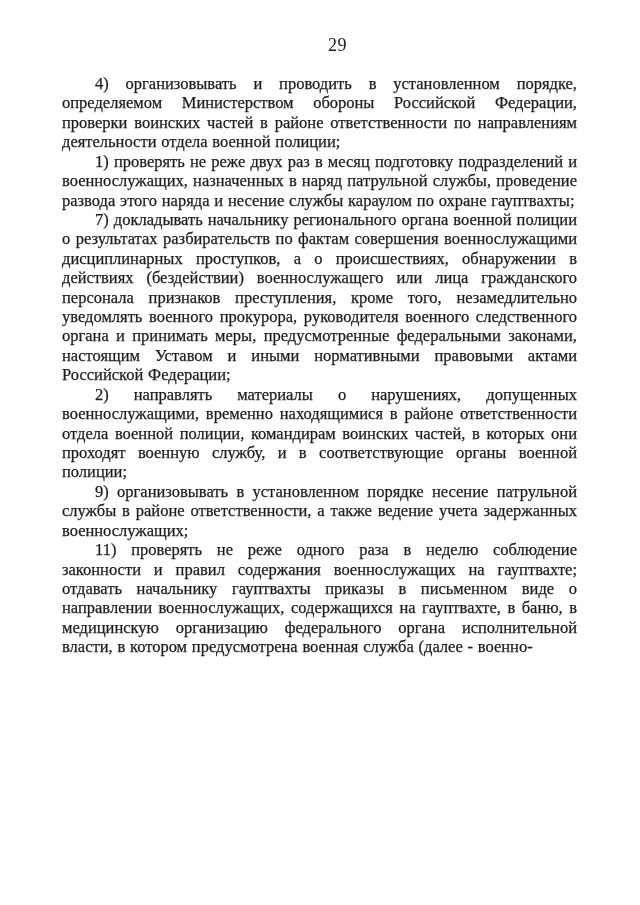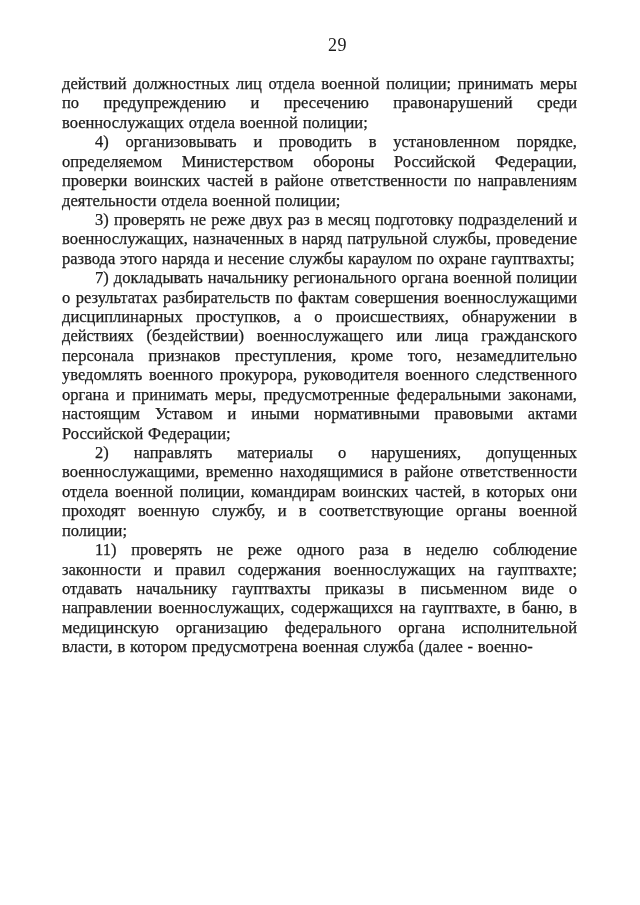--- a/index.html
+++ b/index.html
@@ -42,20 +42,20 @@
   .doc-body p.continuation {
     text-indent: 0;
   }
 </style>
 </head>
 <body style="color: rgb(28, 28, 28); background: rgb(255, 255, 255);">
 
 <div class="page">
   <div class="page-number">29</div>
   <div class="doc-body">
-      <p class="continuation">действий должностных лиц отдела военной полиции; принимать меры по предупреждению и пресечению правонарушений среди военнослужащих отдела военной полиции;</p>
       <p>4) организовывать и проводить в установленном порядке, определяемом Министерством обороны Российской Федерации, проверки воинских частей в районе ответственности по направлениям деятельности отдела военной полиции;</p>
-      <p>3) проверять не реже двух раз в месяц подготовку подразделений и военнослужащих, назначенных в наряд патрульной службы, проведение развода этого наряда и несение службы караулом по охране гауптвахты;</p>
+      <p>1) проверять не реже двух раз в месяц подготовку подразделений и военнослужащих, назначенных в наряд патрульной службы, проведение развода этого наряда и несение службы караулом по охране гауптвахты;</p>
       <p>7) докладывать начальнику регионального органа военной полиции о результатах разбирательств по фактам совершения военнослужащими дисциплинарных проступков, а о происшествиях, обнаружении в действиях (бездействии) военнослужащего или лица гражданского персонала признаков преступления, кроме того, незамедлительно уведомлять военного прокурора, руководителя военного следственного органа и принимать меры, предусмотренные федеральными законами, настоящим Уставом и иными нормативными правовыми актами Российской Федерации;</p>
       <p>2) направлять материалы о нарушениях, допущенных военнослужащими, временно находящимися в районе ответственности отдела военной полиции, командирам воинских частей, в которых они проходят военную службу, и в соответствующие органы военной полиции;</p>
+      <p>9) организовывать в установленном порядке несение патрульной службы в районе ответственности, а также ведение учета задержанных военнослужащих;</p>
       <p>11) проверять не реже одного раза в неделю соблюдение законности и правил содержания военнослужащих на гауптвахте; отдавать начальнику гауптвахты приказы в письменном виде о направлении военнослужащих, содержащихся на гауптвахте, в баню, в медицинскую организацию федерального органа исполнительной власти, в котором предусмотрена военная служба (далее - военно-</p>
     </div>
 </div>
 
 </body></html>

